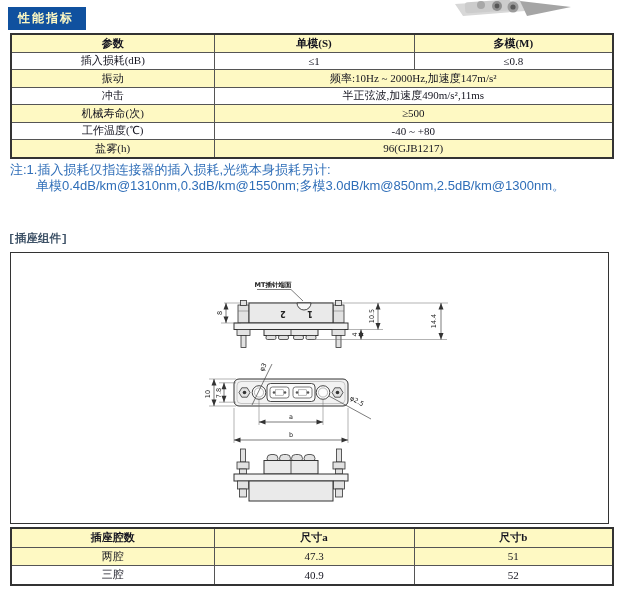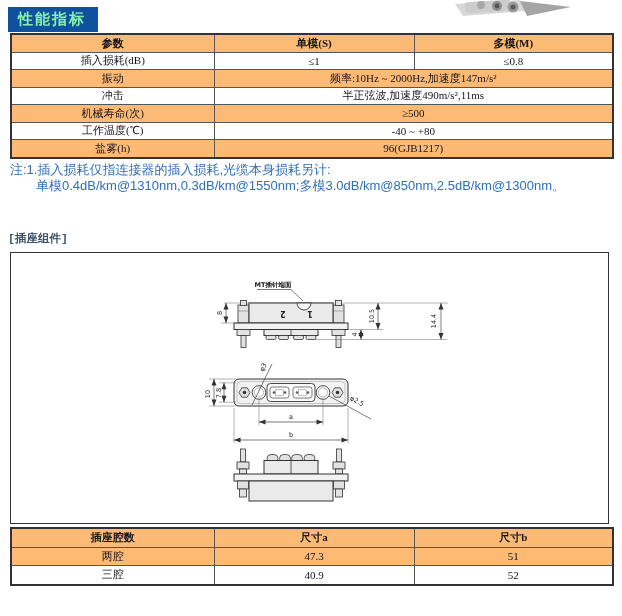--- a/index.html
+++ b/index.html
@@ -1,31 +1,31 @@
 <!DOCTYPE html>
 <html><head>
 <meta charset="utf-8">
 <style>
   html,body{margin:0;padding:0;background:#fff;}
   .page{position:relative;width:622px;height:616px;background:#ffffff;overflow:hidden;
         font-family:"Liberation Serif",serif;}
 
   .photo{position:absolute;left:425px;top:0;width:195px;height:20px;overflow:hidden;}
 
-  .badge{position:absolute;left:8px;background:#10519f;color:#86efac;
-         font-family:"Liberation Sans",sans-serif;font-weight:bold;font-size:15px;
+  .badge{position:absolute;left:8px;background:#10519f;color:#fef9c3;
+         font-family:"Liberation Sans",sans-serif;font-weight:bold;font-size:12px;
          letter-spacing:2px;padding:3px 12px 3px 10px;}
 
   table.tbl{position:absolute;left:10px;width:602px;border-collapse:collapse;table-layout:fixed;
             border:2px solid #333;}
   .tbl td{border:1px solid #555;text-align:center;vertical-align:middle;
           font-size:11px;color:#14141f;padding:0 2px;overflow:hidden;white-space:nowrap;}
   .perf td{height:16.5px;}
   .dimtbl td{height:17.6px;margin-left:12px;}
-  tr.alt td{background:#fdba74;}
+  tr.alt td{background:#fef9c3;}
   td.hd{font-weight:600;}
 
   .note{position:absolute;left:10px;top:162px;font-family:"Liberation Sans",sans-serif;
         font-size:13px;color:#2f6eb8;line-height:15.5px;white-space:nowrap;}
   .note .indent{padding-left:26px;}
 
   .bracket{position:absolute;left:8px;top:231px;font-family:Liberation Mono, monospace;
            font-weight:bold;font-size:11.5px;color:#3d5166;}
 
   .drawbox{position:absolute;left:10px;top:252px;width:599px;height:272px;border:1.5px solid #333;

